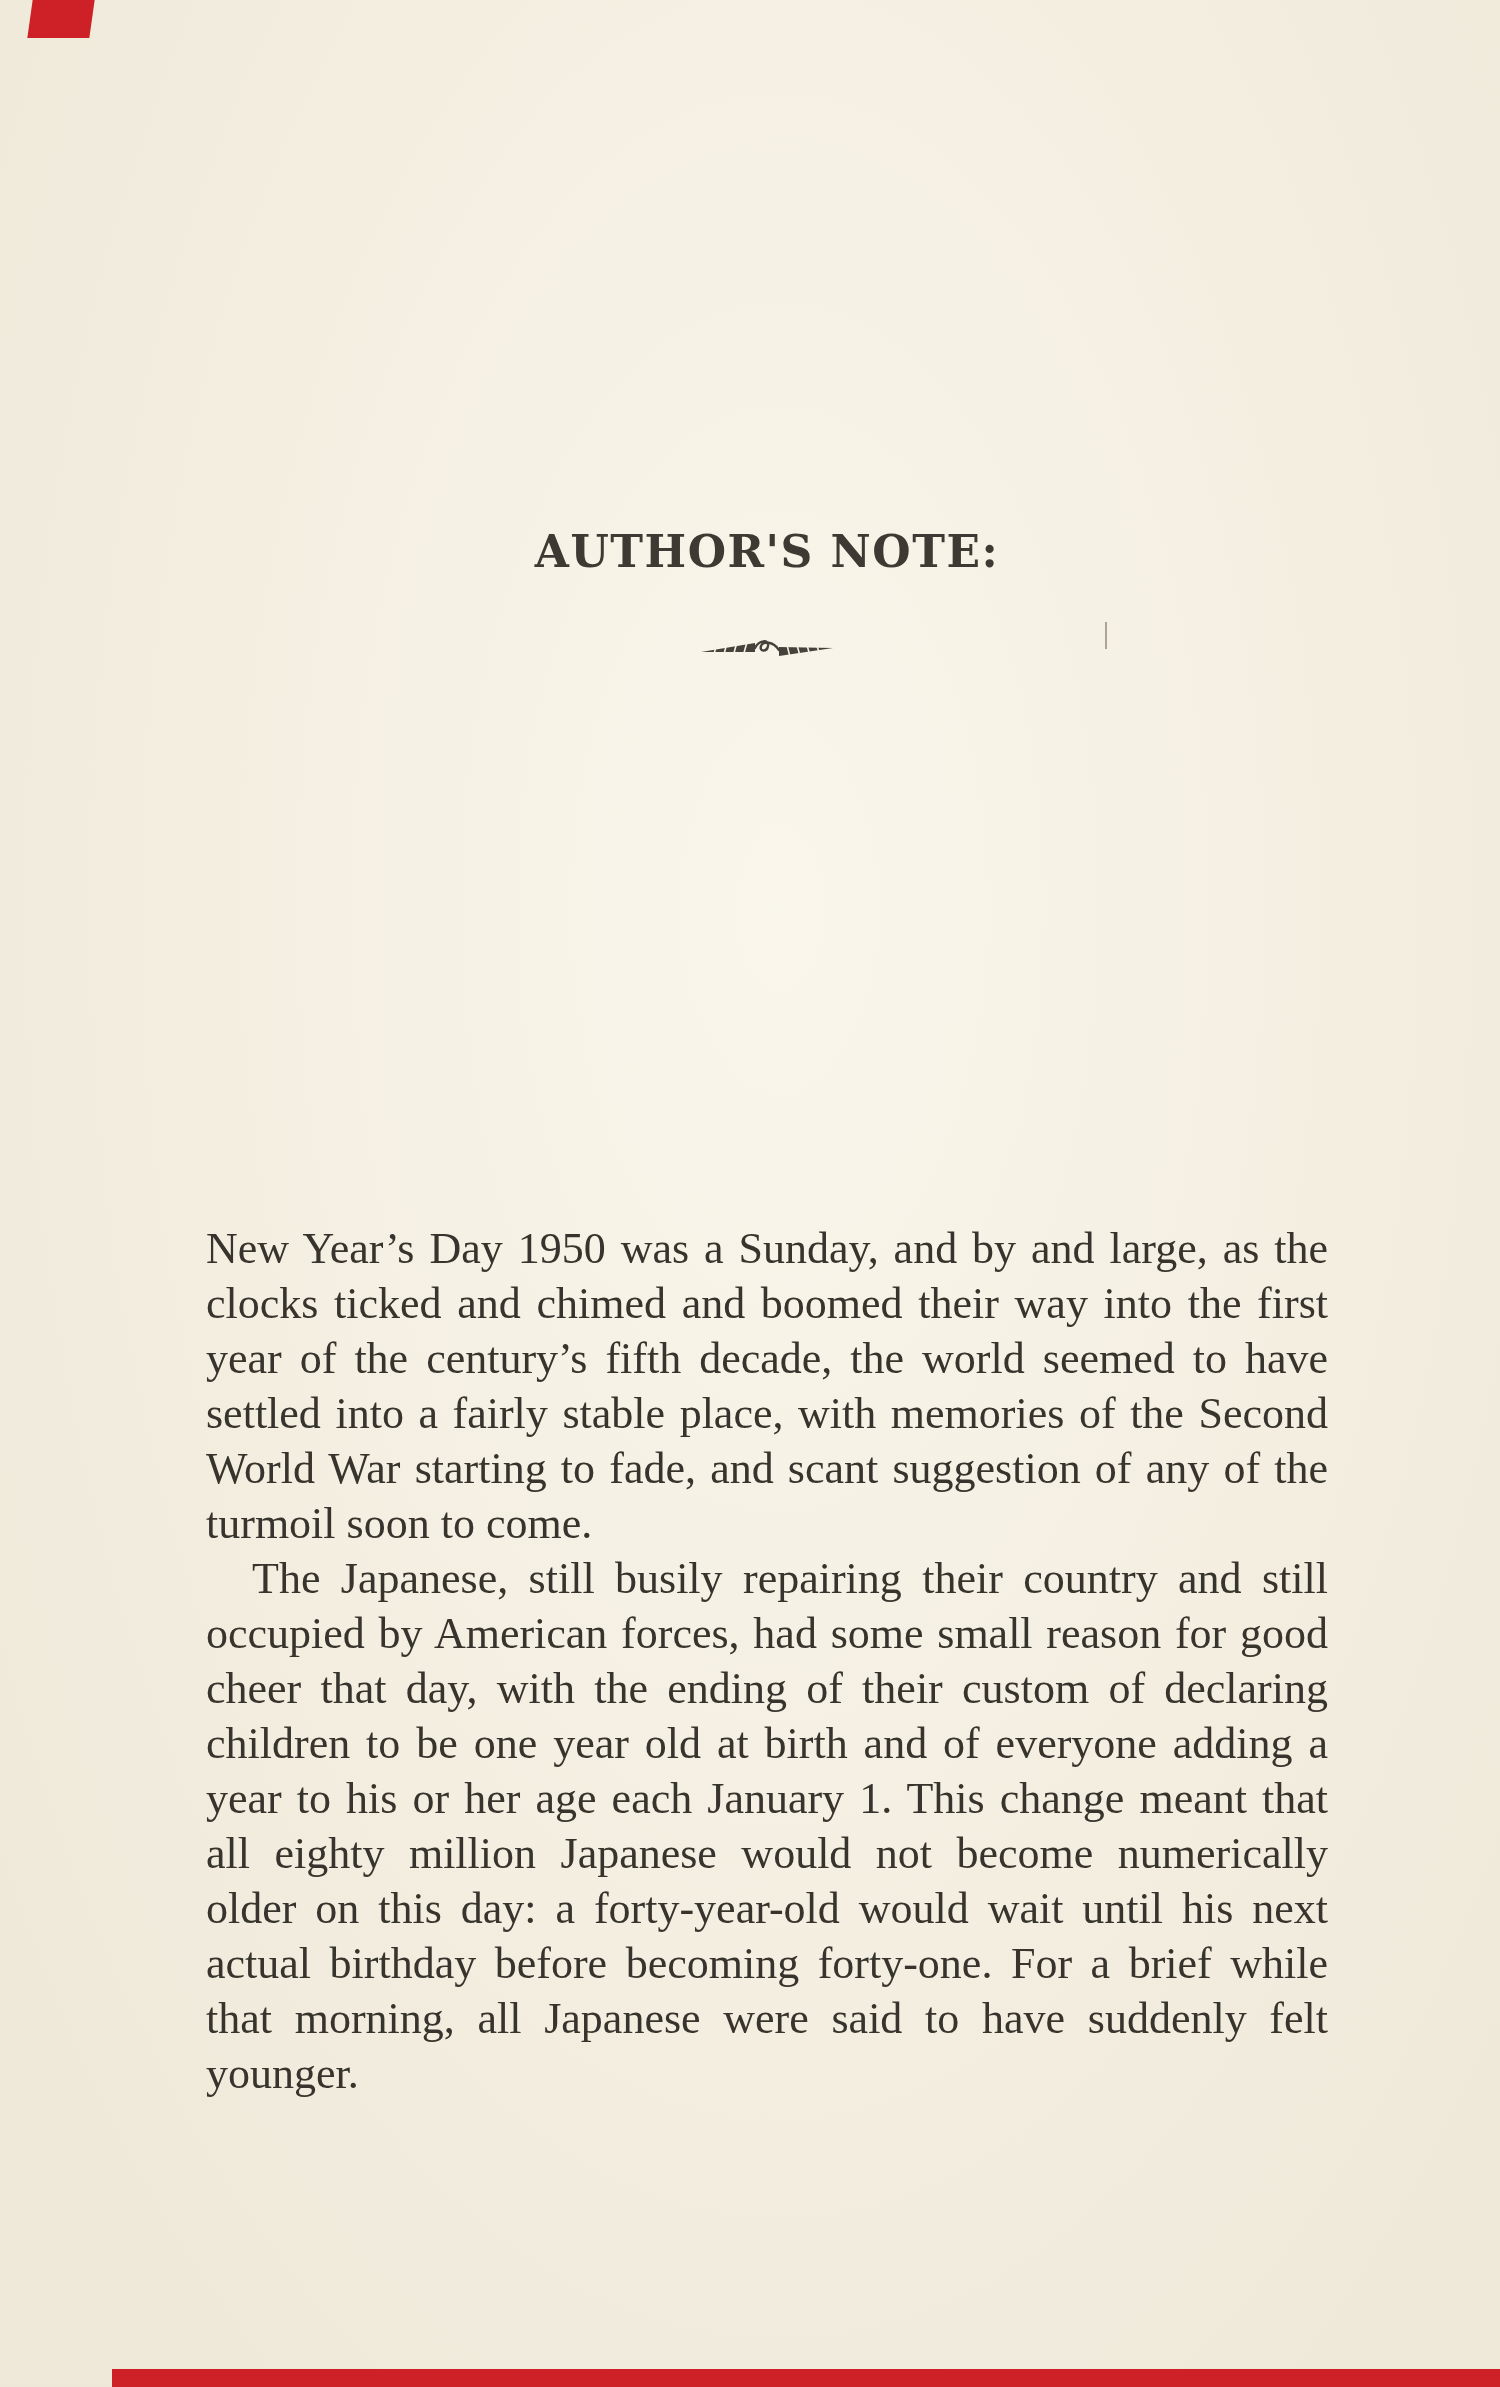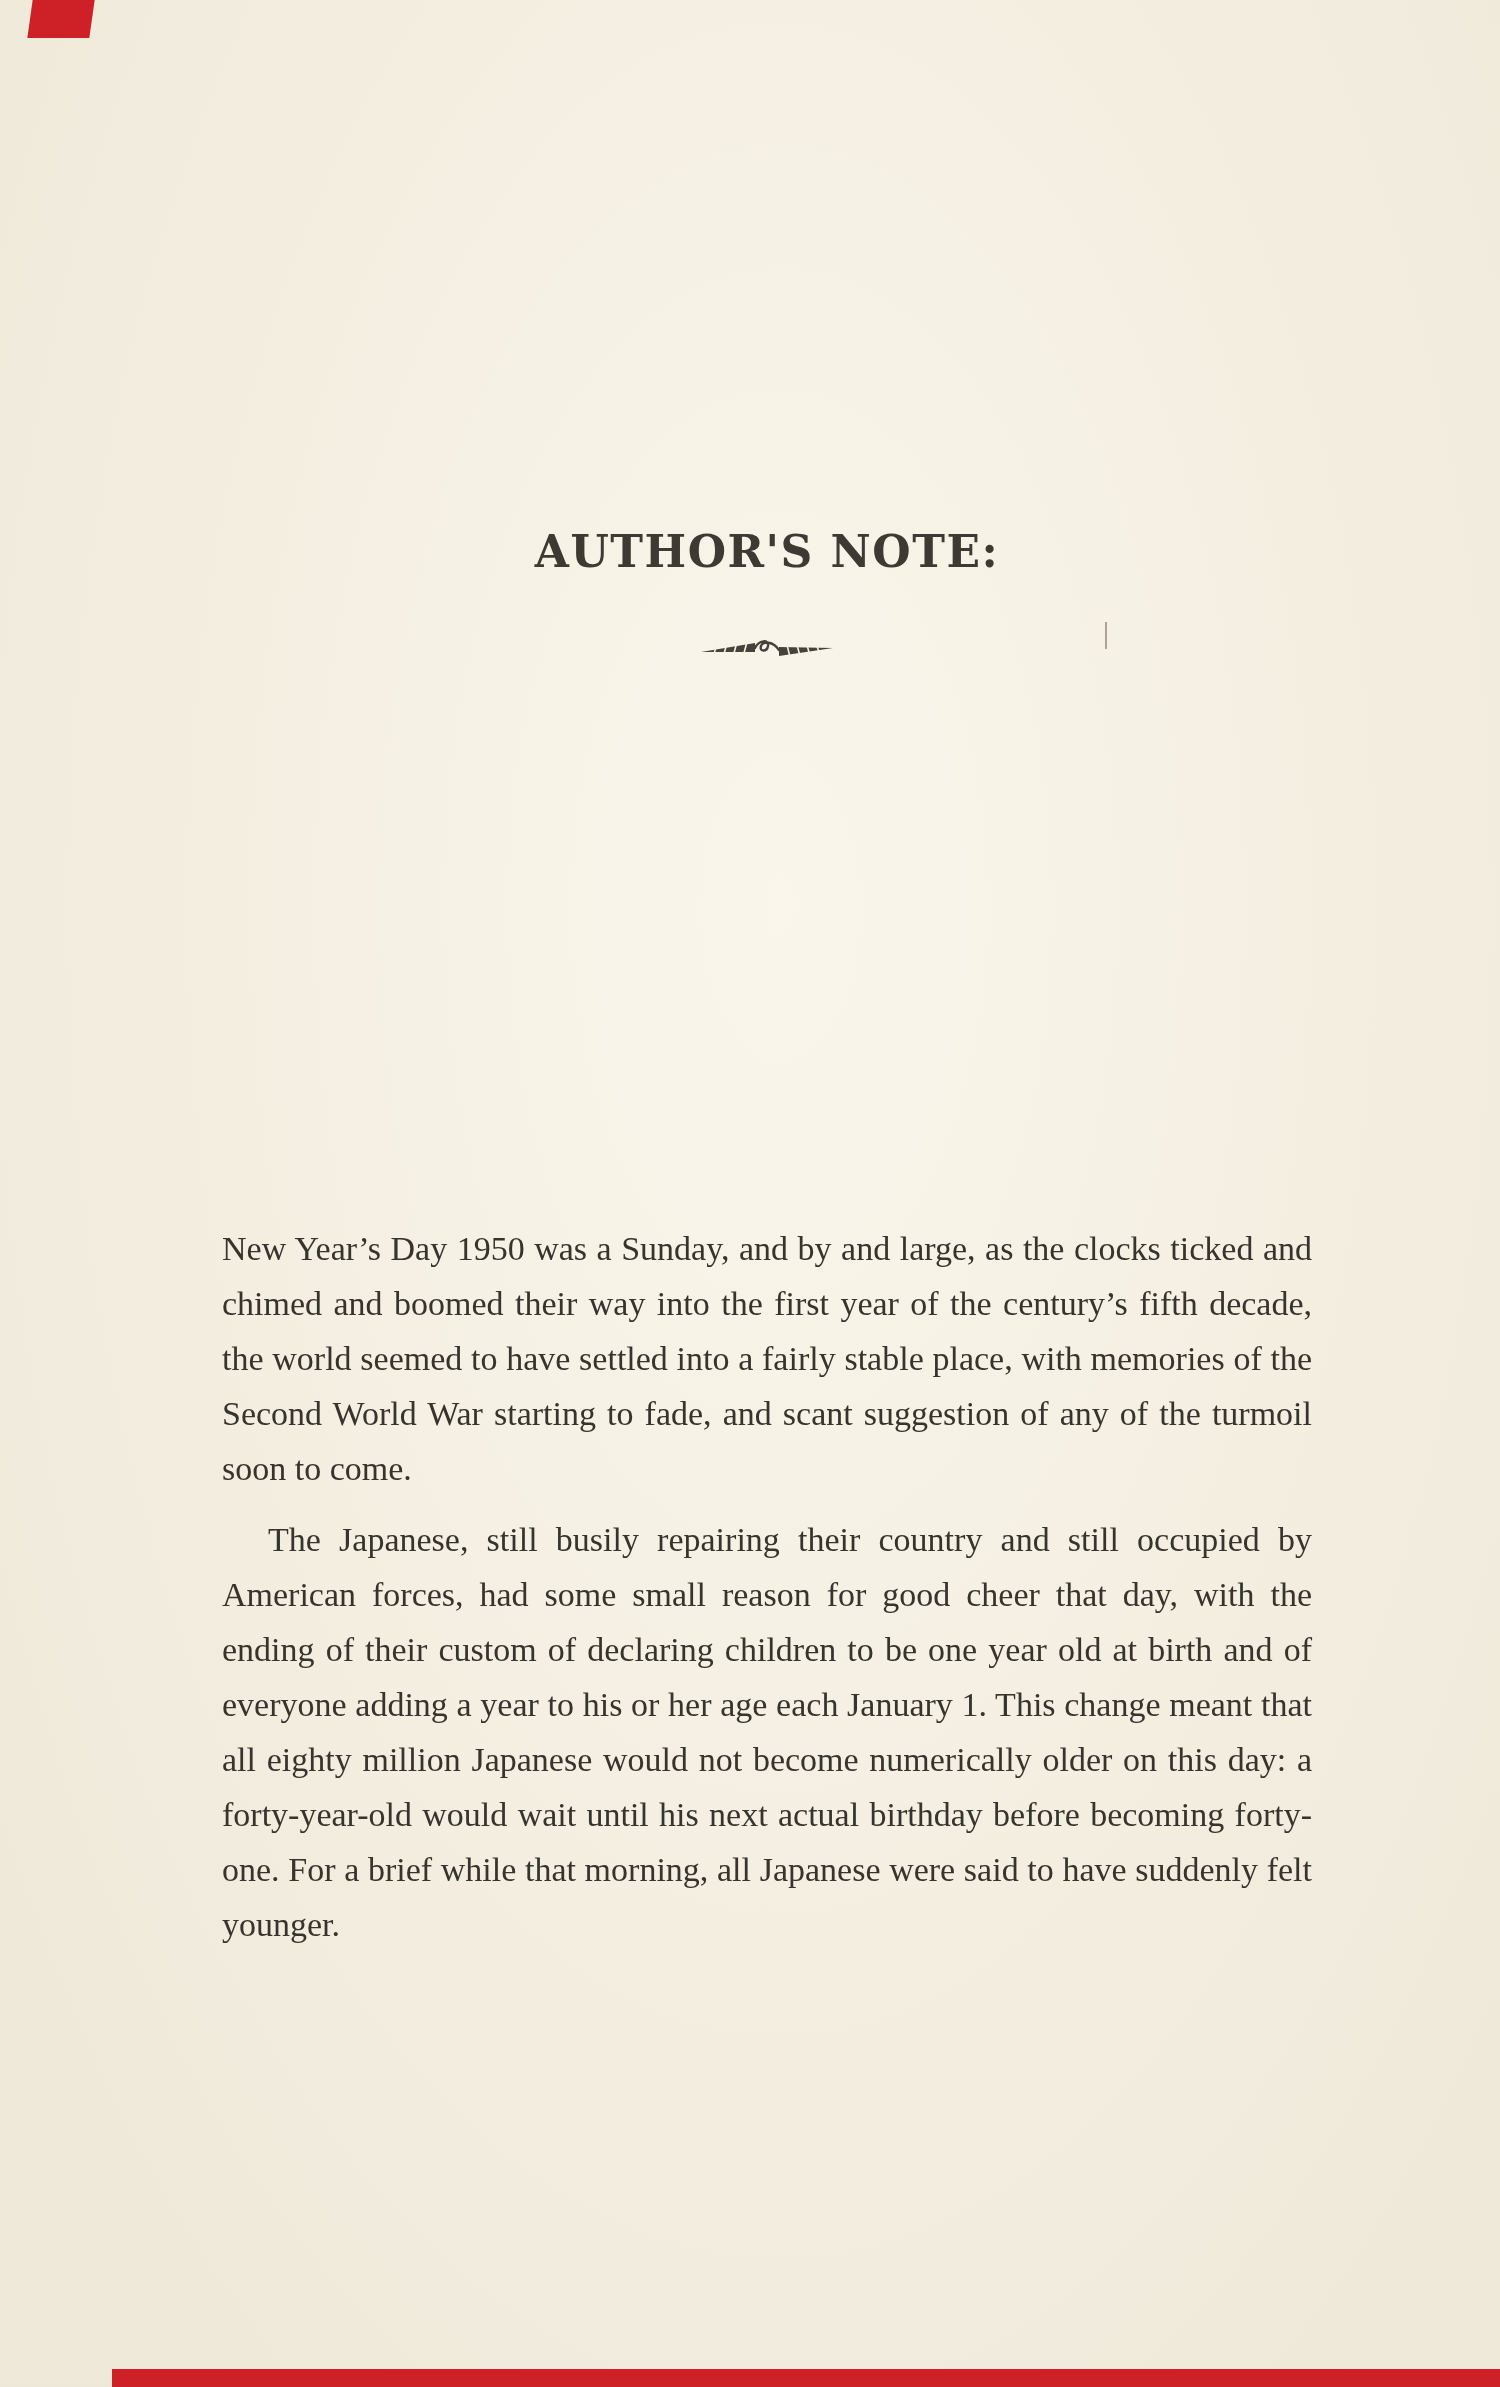--- a/index.html
+++ b/index.html
@@ -50,22 +50,22 @@
   }
   .ornament-wrap{
     text-align:center;
     margin-top:54px;
   }
   .body-block{
     width:1122px;
     margin:556px auto 0 auto;
   }
   .body-block p{
-    margin:16px;
-    font-size:34px;
+    margin:0;
+    font-size:44px;
     line-height:55px;
     color:var(--ink);
     text-align:justify;
     font-variant-numeric:oldstyle-nums;
   }
   .body-block p + p{
     text-indent:46px;
   }
   .print-artifact{
     position:absolute;

